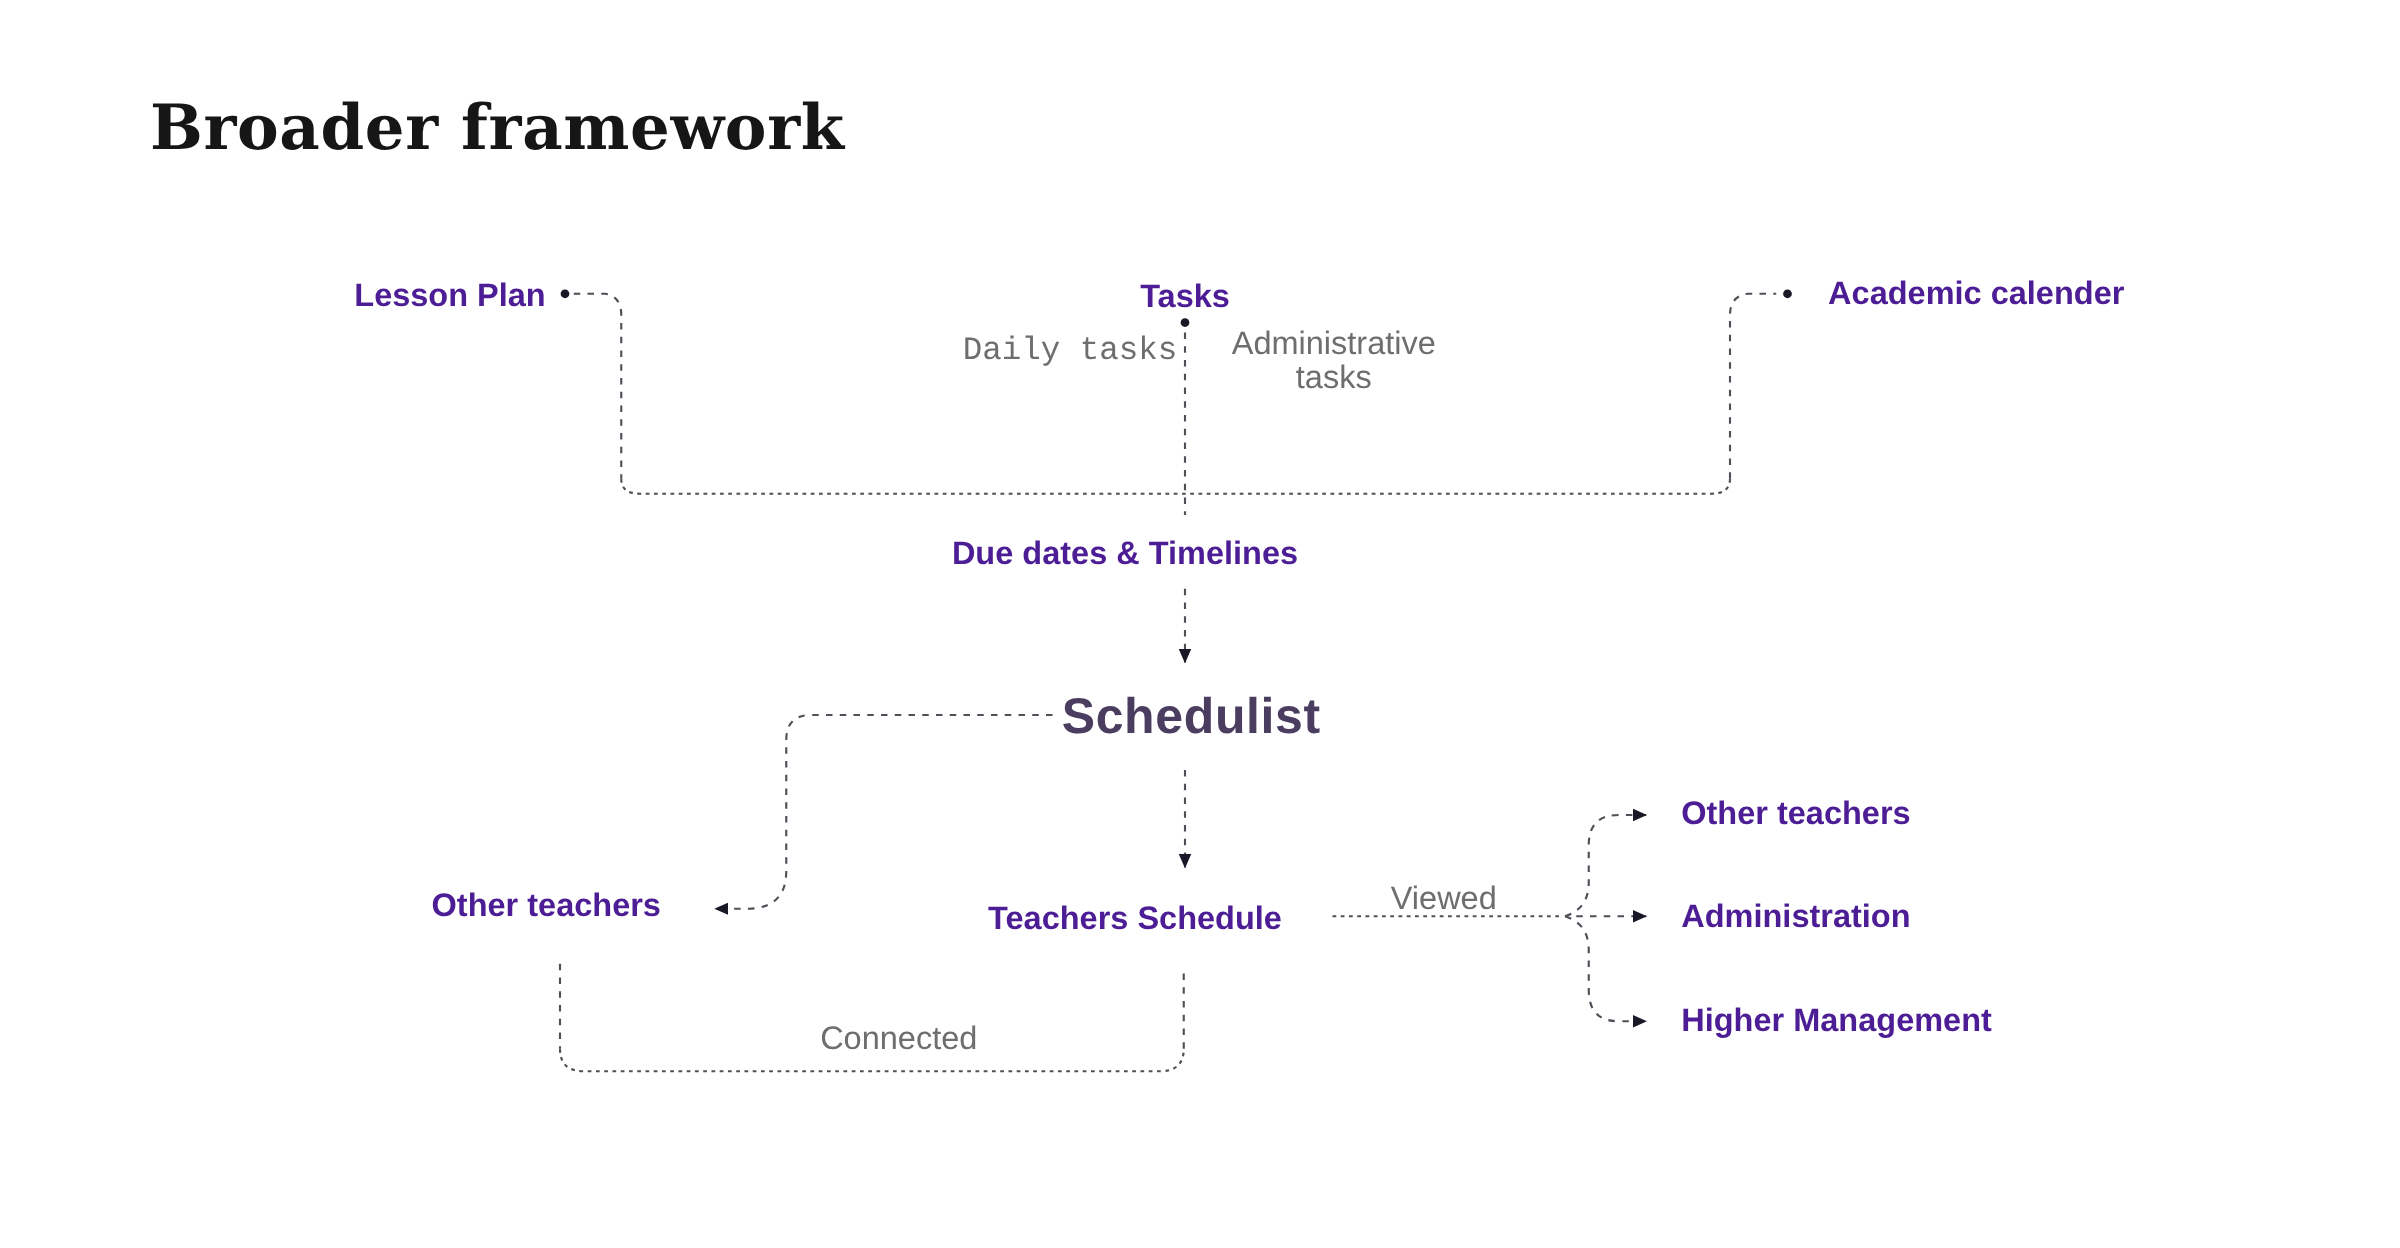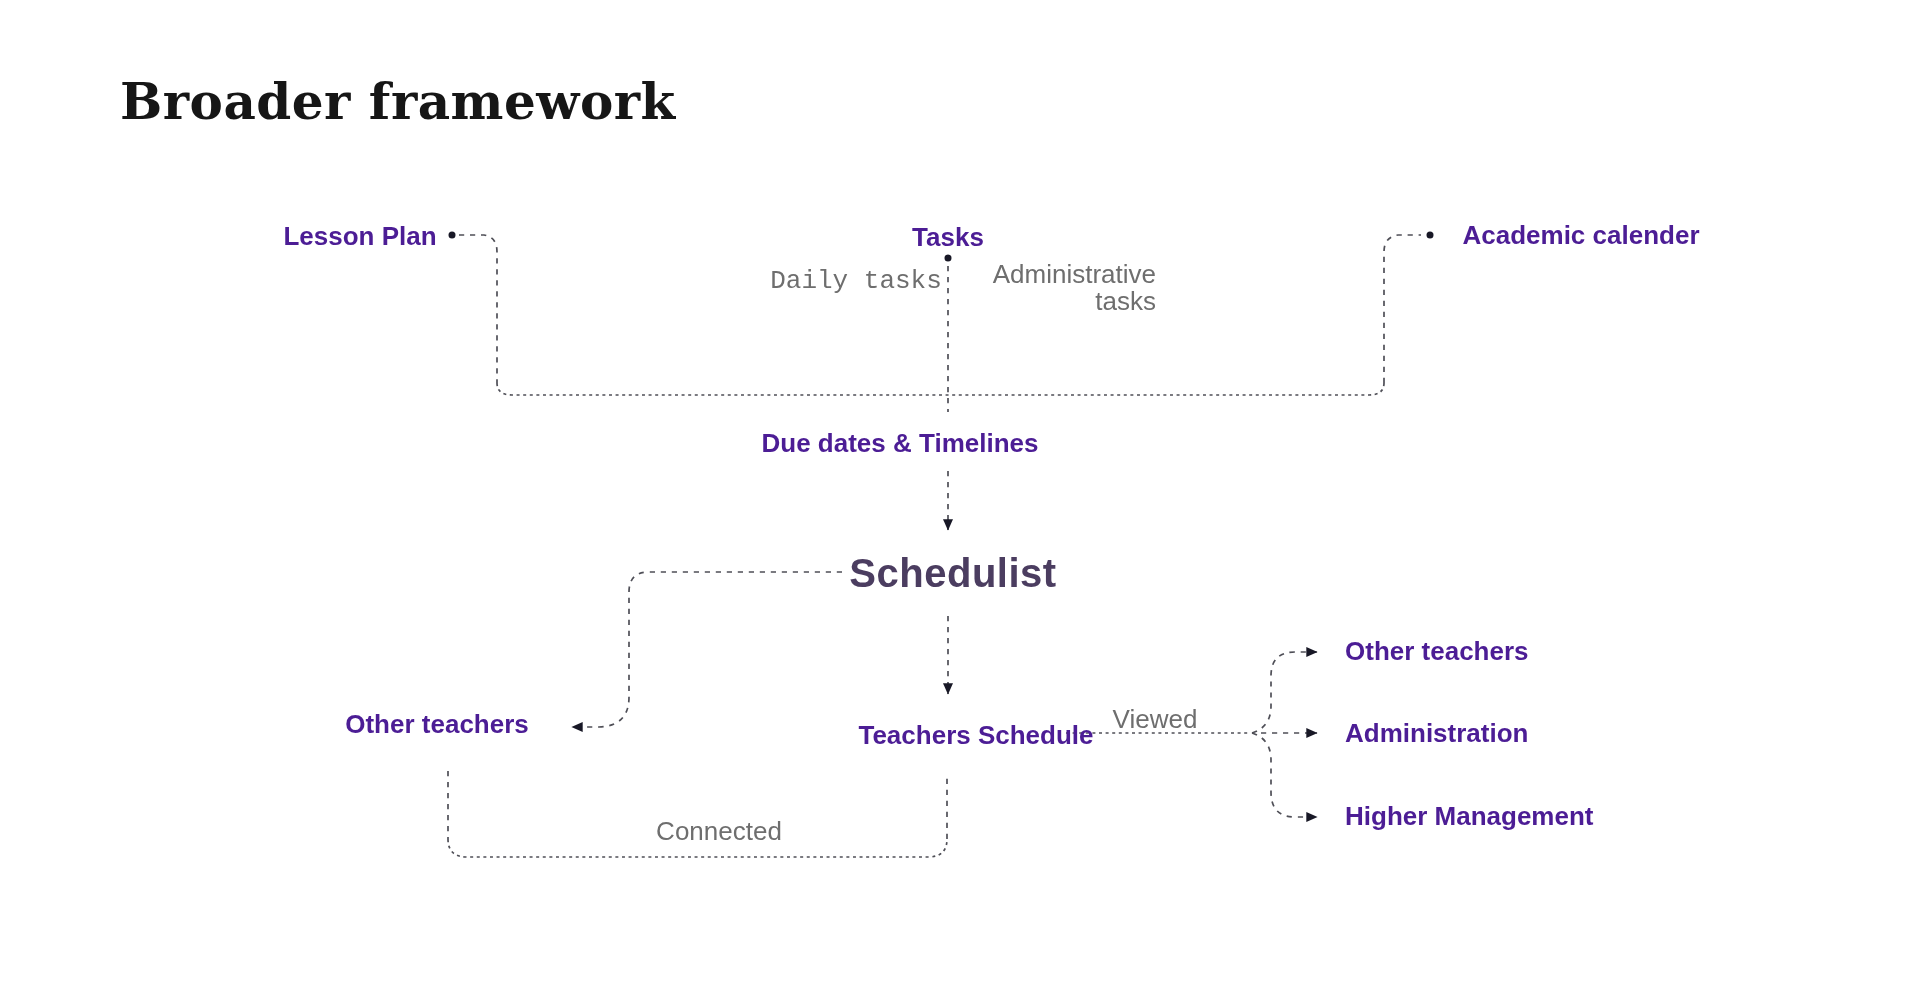--- a/index.html
+++ b/index.html
@@ -40,21 +40,21 @@
   }
   .node.soft {
     font-weight: 400;
     color: #6e6e6e;
   }
   .node.left-align {
     transform: translateY(-50%);
   }
   .node.wrap {
     white-space: normal;
-    text-align: right;
+    text-align: center;
   }
   .node.brand {
     font-size: 40px;
     line-height: 44px;
     font-weight: 700;
     color: #4b3d60;
     letter-spacing: 0.5px;
   }
 
   svg.edges {
@@ -122,21 +122,21 @@
   <div class="node soft" style="left:856px; top:281px;font-family:Liberation Mono, monospace;">Daily tasks</div>
 
   <div class="node soft left-align wrap" style="left:978px; top:288px; width:178px;">Administrative tasks</div>
 
   <div class="node" style="left:900px; top:443px;">Due dates &amp; Timelines</div>
 
   <div class="node brand" style="left:953px; top:573px;">Schedulist</div>
 
   <div class="node" style="left:437px; top:724px;">Other teachers</div>
 
-  <div class="node" style="left:976px; top:735px;">Teachers Schedule</div>
+  <div class="node" style="left:908px; top:735px;">Teachers Schedule</div>
 
   <div class="node soft" style="left:1155px; top:719px;">Viewed</div>
 
   <div class="node soft" style="left:692px; top:831px;margin-left:27px;">Connected</div>
 
   <div class="node left-align" style="left:1345px; top:651px;">Other teachers</div>
 
   <div class="node left-align" style="left:1345px; top:733px;">Administration</div>
 
   <div class="node left-align" style="left:1345px; top:816px;text-align:right;">Higher Management</div>

